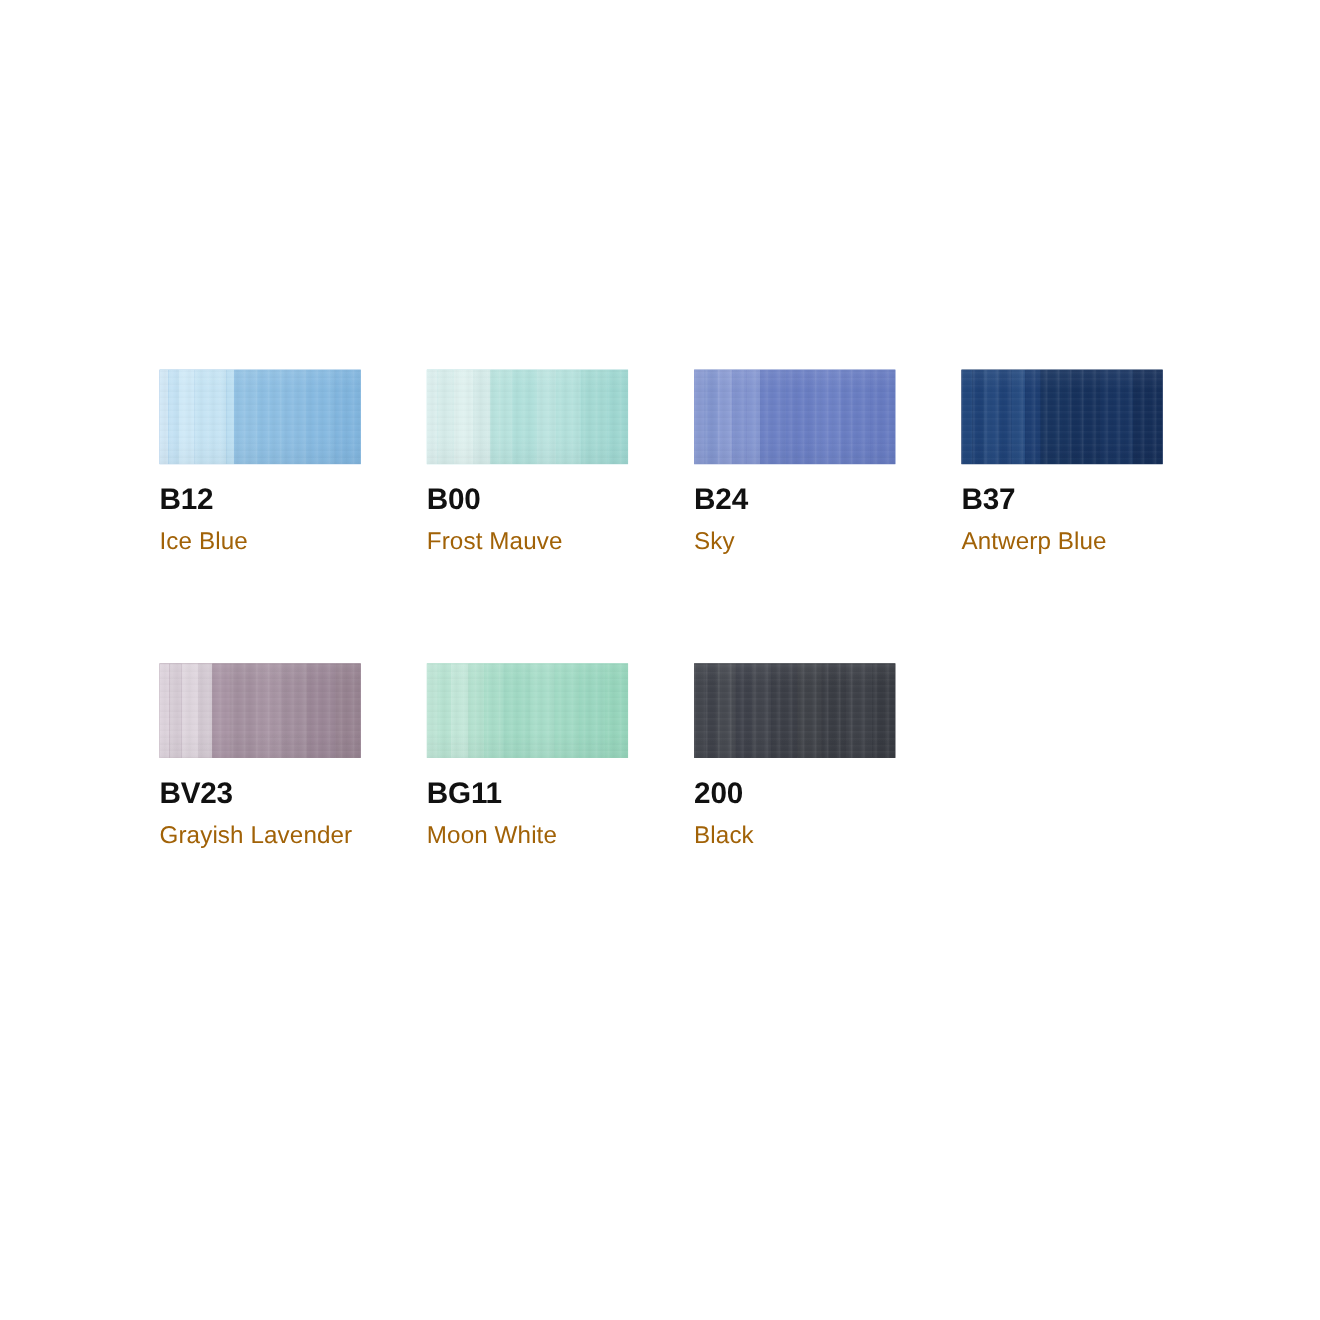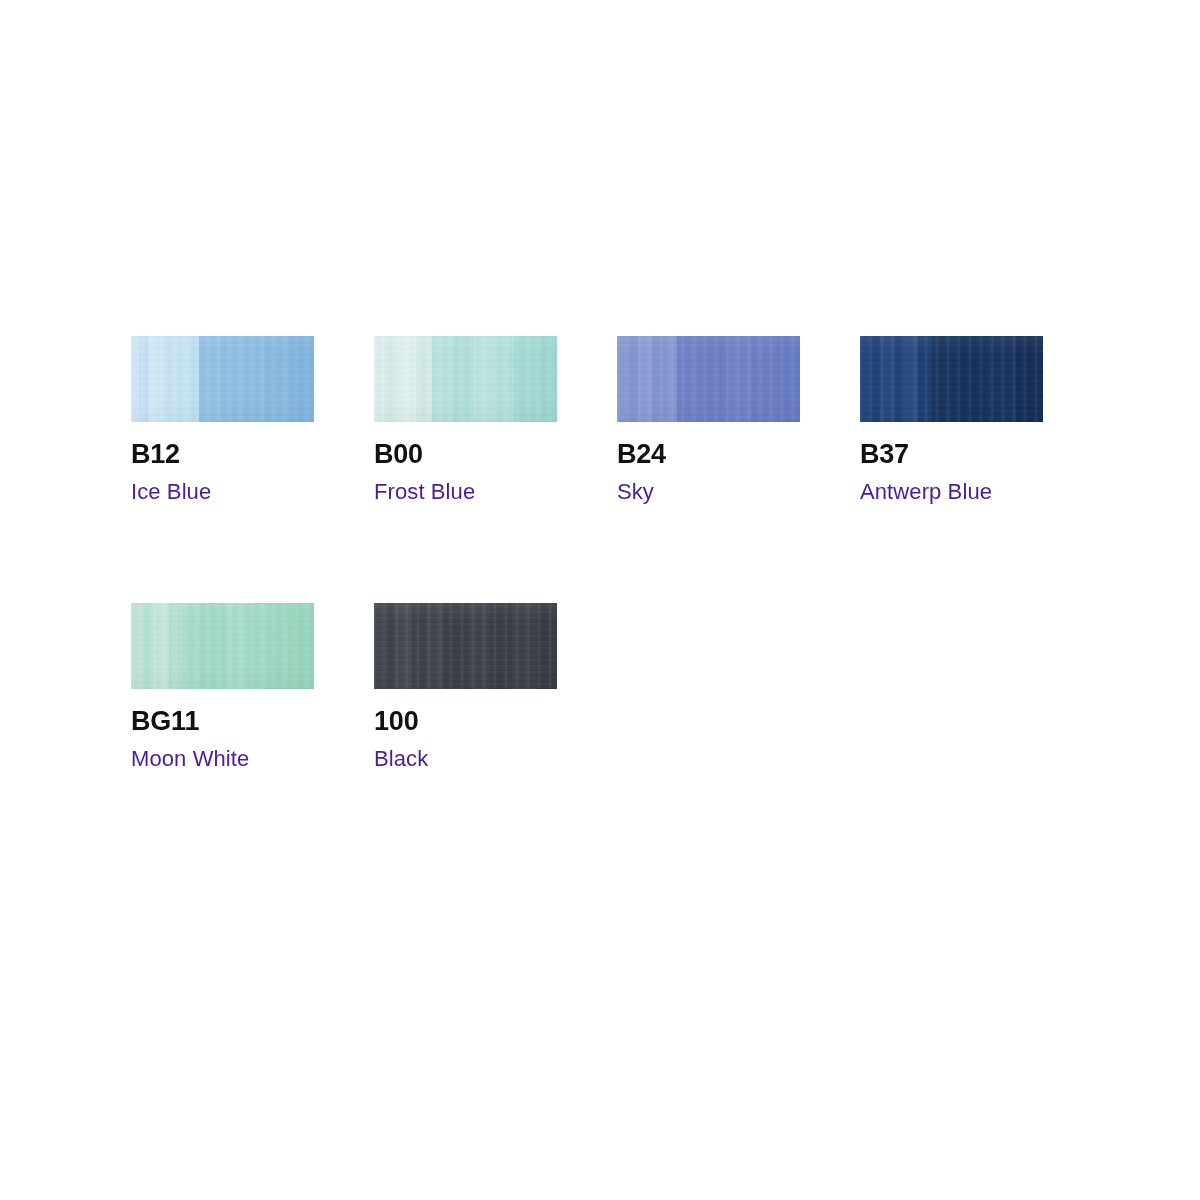--- a/index.html
+++ b/index.html
@@ -18,21 +18,21 @@
 
   #swatch-sheet {
     position: relative;
     width: 1200px;
     height: 1200px;
     background: #ffffff;
   }
 
   #swatch-grid {
     position: absolute;
-    left: 131px;
+    left: 145px;
     top: 336px;
     width: 940px;
     display: grid;
     grid-template-columns: repeat(4, 183px);
     grid-column-gap: 60px;
     grid-row-gap: 100px;
   }
 
   .swatch-cell {
     width: 183px;
@@ -92,21 +92,21 @@
     color: #111111;
     letter-spacing: -0.2px;
     white-space: nowrap;
   }
 
   .swatch-name {
     margin-top: 13px;
     font-size: 22px;
     font-weight: normal;
     line-height: 1.0;
-    color: #4c1d95;
+    color: #a16207;
     letter-spacing: 0.1px;
     white-space: nowrap;
   }
 </style>
 </head>
 <body>
 
 <div id="swatch-sheet">
   <div id="swatch-grid">
       <div class="swatch-cell">
@@ -136,21 +136,21 @@
           <div class="band" style="width: 10.929%; background: rgb(185, 227, 222);"></div>
           <div class="band" style="width: 12.0219%; background: rgb(177, 224, 219);"></div>
           <div class="band" style="width: 9.83607%; background: rgb(188, 228, 224);"></div>
           <div class="band" style="width: 12.0219%; background: rgb(180, 225, 220);"></div>
           <div class="band" style="width: 13.1148%; background: rgb(165, 218, 212);"></div>
           <div class="band" style="width: 10.3825%; background: rgb(159, 215, 209);"></div>
           <div class="chip-texture"></div>
           <div class="chip-sheen"></div>
         </div>
         <div class="swatch-code">B00</div>
-        <div class="swatch-name">Frost Blue</div>
+        <div class="swatch-name">Frost Mauve</div>
       </div>
       <div class="swatch-cell">
         <div class="swatch-chip" style="background: rgb(106, 127, 196);">
           <div class="band" style="width: 4.91803%; background: rgb(138, 155, 210);"></div>
           <div class="band" style="width: 6.55738%; background: rgb(130, 149, 206);"></div>
           <div class="band" style="width: 7.65027%; background: rgb(139, 156, 211);"></div>
           <div class="band" style="width: 7.10383%; background: rgb(130, 148, 207);"></div>
           <div class="band" style="width: 6.55738%; background: rgb(133, 151, 209);"></div>
           <div class="band" style="width: 13.1148%; background: rgb(109, 129, 197);"></div>
           <div class="band" style="width: 14.2077%; background: rgb(106, 126, 195);"></div>
@@ -175,20 +175,38 @@
           <div class="band" style="width: 15.3005%; background: rgb(22, 49, 92);"></div>
           <div class="band" style="width: 16.3934%; background: rgb(24, 52, 97);"></div>
           <div class="band" style="width: 14.7541%; background: rgb(21, 46, 88);"></div>
           <div class="chip-texture"></div>
           <div class="chip-sheen"></div>
         </div>
         <div class="swatch-code">B37</div>
         <div class="swatch-name">Antwerp Blue</div>
       </div>
       <div class="swatch-cell">
+        <div class="swatch-chip" style="background: rgb(159, 139, 155);">
+          <div class="band" style="width: 4.91803%; background: rgb(222, 212, 221);"></div>
+          <div class="band" style="width: 6.01093%; background: rgb(214, 204, 213);"></div>
+          <div class="band" style="width: 8.19672%; background: rgb(222, 213, 221);"></div>
+          <div class="band" style="width: 7.10383%; background: rgb(211, 201, 210);"></div>
+          <div class="band" style="width: 8.74317%; background: rgb(170, 150, 166);"></div>
+          <div class="band" style="width: 13.1148%; background: rgb(163, 144, 159);"></div>
+          <div class="band" style="width: 12.0219%; background: rgb(168, 149, 164);"></div>
+          <div class="band" style="width: 13.1148%; background: rgb(161, 142, 157);"></div>
+          <div class="band" style="width: 14.2077%; background: rgb(155, 135, 151);"></div>
+          <div class="band" style="width: 12.5683%; background: rgb(151, 131, 145);"></div>
+          <div class="chip-texture"></div>
+          <div class="chip-sheen"></div>
+        </div>
+        <div class="swatch-code">BV23</div>
+        <div class="swatch-name">Grayish Lavender</div>
+      </div>
+      <div class="swatch-cell">
         <div class="swatch-chip" style="background: rgb(164, 220, 198);">
           <div class="band" style="width: 5.46448%; background: rgb(191, 229, 214);"></div>
           <div class="band" style="width: 6.55738%; background: rgb(183, 226, 209);"></div>
           <div class="band" style="width: 8.74317%; background: rgb(195, 231, 217);"></div>
           <div class="band" style="width: 7.65027%; background: rgb(180, 225, 207);"></div>
           <div class="band" style="width: 9.83607%; background: rgb(169, 221, 201);"></div>
           <div class="band" style="width: 13.1148%; background: rgb(162, 218, 197);"></div>
           <div class="band" style="width: 12.0219%; background: rgb(168, 221, 201);"></div>
           <div class="band" style="width: 12.0219%; background: rgb(161, 218, 196);"></div>
           <div class="band" style="width: 13.1148%; background: rgb(155, 215, 192);"></div>
@@ -207,17 +225,17 @@
           <div class="band" style="width: 7.65027%; background: rgb(62, 65, 74);"></div>
           <div class="band" style="width: 9.83607%; background: rgb(66, 69, 77);"></div>
           <div class="band" style="width: 13.1148%; background: rgb(60, 63, 71);"></div>
           <div class="band" style="width: 12.0219%; background: rgb(64, 67, 73);"></div>
           <div class="band" style="width: 12.0219%; background: rgb(58, 61, 68);"></div>
           <div class="band" style="width: 13.1148%; background: rgb(62, 65, 72);"></div>
           <div class="band" style="width: 11.4754%; background: rgb(56, 59, 66);"></div>
           <div class="chip-texture"></div>
           <div class="chip-sheen"></div>
         </div>
-        <div class="swatch-code">100</div>
+        <div class="swatch-code">200</div>
         <div class="swatch-name">Black</div>
       </div>
     </div>
 </div>
 
 </body></html>

